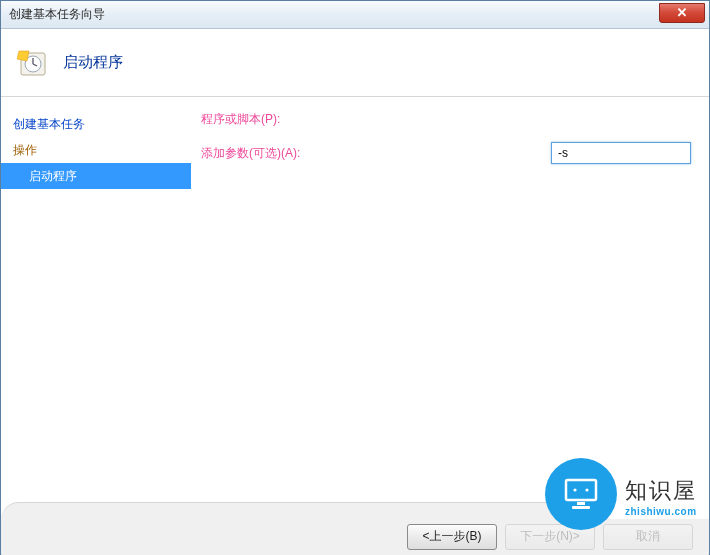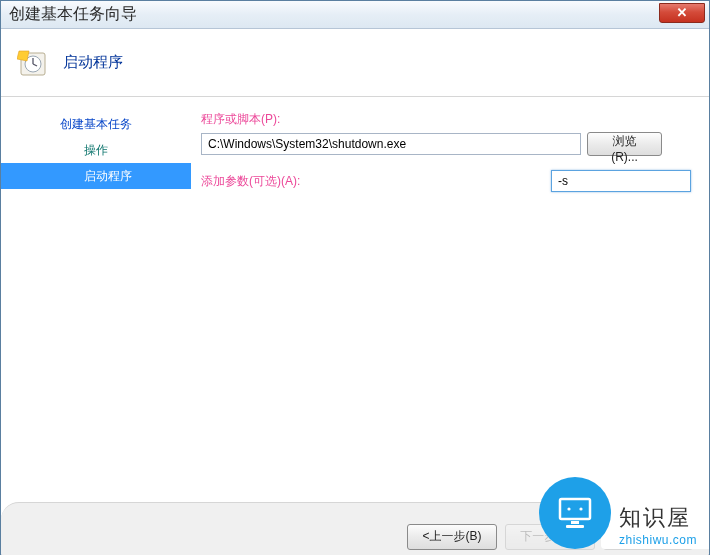--- a/index.html
+++ b/index.html
@@ -23,21 +23,21 @@
     height: 28px;
     background: linear-gradient(to bottom, #f8fbfe 0%, #e6eef6 50%, #dde8f2 100%);
     border-bottom: 1px solid #b6c5d6;
     display: flex;
     align-items: center;
     position: relative;
   }
   .titlebar-title {
     margin-left: 8px;
     color: #2b2b2b;
-    font-size: 16px;
+    font-size: 12px;
   }
   .close-btn {
     position: absolute;
     right: 4px;
     top: 2px;
     width: 46px;
     height: 20px;
     background: linear-gradient(to bottom, #e67a6e 0%, #d44b3a 45%, #c53220 100%);
     border: 1px solid #8b2a1d;
     border-radius: 0 0 3px 3px;
@@ -70,29 +70,28 @@
     display: flex;
     height: calc(555px - 28px - 68px - 52px - 2px);
     background: #fff;
   }
   .sidebar {
     width: 190px;
     padding: 14px 0 0 0;
     background: #fff;
   }
   .sidebar-item {
-    padding: 4px 4px;
+    padding: 4px 12px;
     color: #0645c8;
     cursor: pointer;
     font-size: 12px;
     line-height: 18px;
-    text-align: center;
   }
   .sidebar-item.indent { padding-left: 28px; }
-  .sidebar-item.plain { color: #0f766e; cursor: default; }
+  .sidebar-item.plain { color: #a16207; cursor: default; }
   .sidebar-item.selected {
     background: #3399ff;
     color: #fff;
   }
   .form-area {
     flex: 1;
     padding: 14px 16px 0 10px;
   }
   .form-row {
     display: flex;
@@ -144,43 +143,43 @@
     align-items: center;
     padding-right: 16px;
     gap: 8px;
     border-radius: 18px;
   }
   .footer .btn { min-width: 90px; height: 26px; }
   
   .watermark {
     position: absolute;
     right: 0;
-    bottom: 5px;
-    display: flex;
-    align-items: flex-end;
+    bottom: 24px;
+    display: flex;
+    align-items: center;
     pointer-events: none;
   }
   .wm-circle {
     width: 72px; height: 72px;
     background: #1ea0e8;
     border-radius: 50%;
     display: flex;
     align-items: center;
     justify-content: center;
     margin-right: -10px;
     z-index: 2;
   }
   .wm-text {
     background: #fff;
     padding: 6px 12px 2px 18px;
     border-radius: 4px 0 0 4px;
     text-align: left;
   }
   .wm-text-main { font-size: 22px; color: #333; font-weight: 500; letter-spacing: 2px; }
-  .wm-text-sub { font-size: 12px; color: #1ea0e8; letter-spacing: 0.5px; }
+  .wm-text-sub { font-size: 10px; color: #1ea0e8; letter-spacing: 0.5px; font-weight: bold; }
   
   .clock-svg { position:absolute; top:0; left:0; }
 </style>
 </head>
 <body>
 
 <div class="window">
 
   <div class="titlebar">
     <span class="titlebar-title">创建基本任务向导</span>
@@ -208,24 +207,20 @@
       <div class="sidebar-item">创建基本任务</div>
       <div class="sidebar-item plain">操作</div>
       <div class="sidebar-item indent selected">启动程序</div>
     </div>
 
     <div class="form-area">
 
       <div class="form-row" style="margin-bottom:4px;">
         <span class="form-label">程序或脚本(P):</span>
       </div>
-      <div class="form-row">
-        <input type="text" class="input-text input-program" value="C:\Windows\System32\shutdown.exe" style="">
-        <button class="btn browse-btn">浏览(R)...</button>
-      </div>
 
       <div class="form-row" style="margin-top:12px;">
         <span class="form-label tall" style="width:350px;">添加参数(可选)(A):</span>
         <input type="text" class="input-text input-small input-focus" value="-s " style="">
       </div>
 
 
     </div>
 
   </div>

